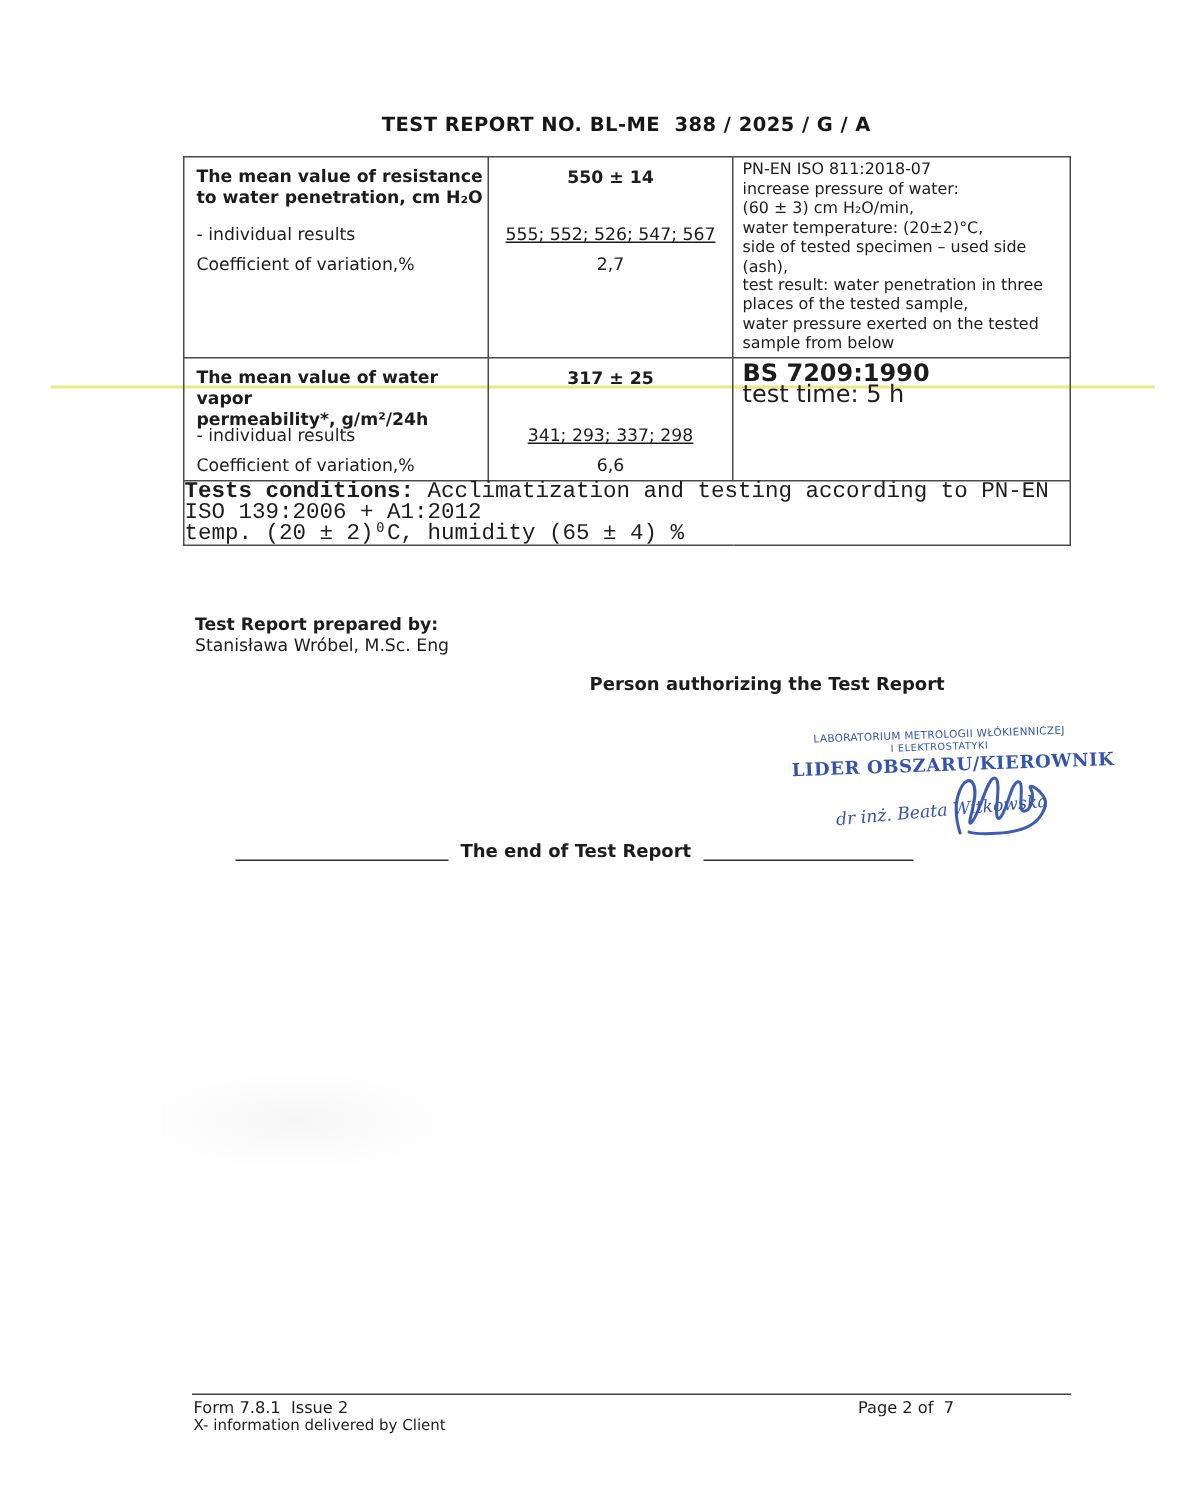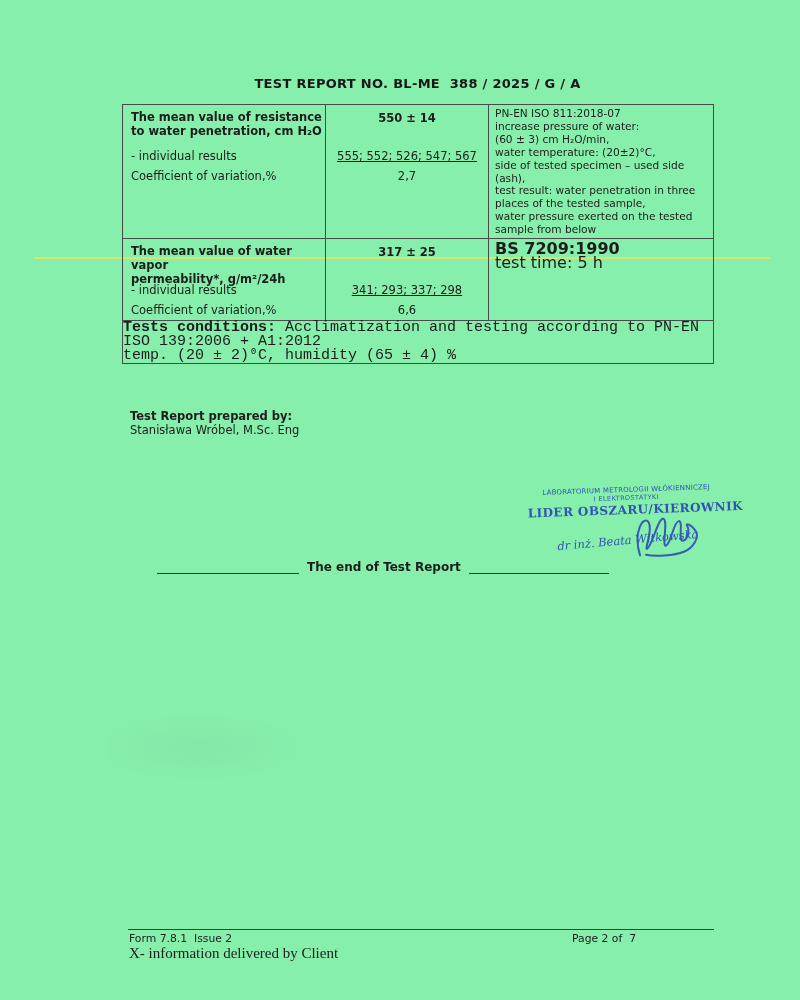--- a/index.html
+++ b/index.html
@@ -1,17 +1,17 @@
 <!DOCTYPE html>
 <html><head>
 <meta charset="utf-8">
 <style>
   html,body{margin:0;padding:0;background:#e9e9e9;}
   .page{
-    position:relative;width:800px;height:1000px;background:#86efac;
+    position:relative;width:800px;height:1000px;background:#ffffff;
     font-family:"DejaVu Sans","Liberation Sans",sans-serif;color:#1c1c1c;
     margin:0 auto;overflow:hidden;
   }
   .title{
     position:absolute;left:122px;top:76px;width:591px;text-align:center;
     font-size:13px;font-weight:bold;letter-spacing:.3px;white-space:pre;color:#171717;
   }
   table.report{
     position:absolute;left:122px;top:104px;border-collapse:collapse;table-layout:fixed;
   }
@@ -46,21 +46,21 @@
     margin-top:16px;transform:rotate(-3deg);white-space:nowrap;
   }
   .sig-svg{position:absolute;left:632px;top:508px;transform:rotate(-6deg);}
   .endline{position:absolute;left:157px;top:560px;display:flex;align-items:flex-end;}
   .endline .rule{height:13px;border-bottom:1.4px solid #2e2e2e;}
   .endline .rule.left{width:142px;margin-right:8px;}
   .endline .rule.right{width:140px;margin-left:8px;}
   .endline .txt{font-size:12px;font-weight:bold;white-space:pre;}
   .footer-rule{position:absolute;left:128px;top:929px;width:586px;border-top:1.6px solid #3d3d3d;}
   .footer-form{position:absolute;left:129px;top:932px;font-size:10.8px;white-space:pre;}
-  .footer-note{position:absolute;left:129px;top:945px;font-size:15px;font-family:Liberation Serif, serif;}
+  .footer-note{position:absolute;left:129px;top:945px;font-size:10px;}
   .footer-page{position:absolute;left:572px;top:932px;font-size:10.8px;white-space:pre;}
   .hl-yellow{position:absolute;left:34px;top:257px;width:736px;height:2px;background:rgba(230,228,96,.8);}
   .smudge{position:absolute;left:108px;top:712px;width:200px;height:70px;
     background:radial-gradient(ellipse at 45% 50%, rgba(110,110,110,.06), rgba(110,110,110,0) 70%);}
 </style>
 </head>
 <body>
 
 <div class="page">
 
@@ -133,20 +133,21 @@
       </td>
     </tr>
   </tbody>
     </table>
 
   <div class="prepared">
     <span class="lbl">Test Report prepared by:</span>
     <span>Stanisława Wróbel, M.Sc. Eng</span>
   </div>
 
+  <div class="authorizing">Person authorizing the Test Report</div>
 
   <div class="stamp">
     <div class="s1">LABORATORIUM METROLOGII WŁÓKIENNICZEJ</div>
     <div class="s2">I ELEKTROSTATYKI</div>
     <div class="s3">LIDER OBSZARU/KIEROWNIK</div>
     <div class="signer">dr inż. Beata Witkowska</div>
   </div>
 
   <svg class="sig-svg" width="78" height="52" viewBox="0 0 78 52">
     <path d="M6,44 C1,20 14,4 18,12 C22,20 10,40 14,38 C20,34 28,8 33,10 C38,12 28,38 33,37 C38,35 43,14 48,14 C53,14 45,34 50,34 C55,34 58,24 56,20 C54,16 60,18 64,26 C67,32 60,42 50,45 C40,48 20,47 12,44" fill="none" stroke="#3353b4" stroke-width="2" stroke-linecap="round" opacity="0.95"></path>

